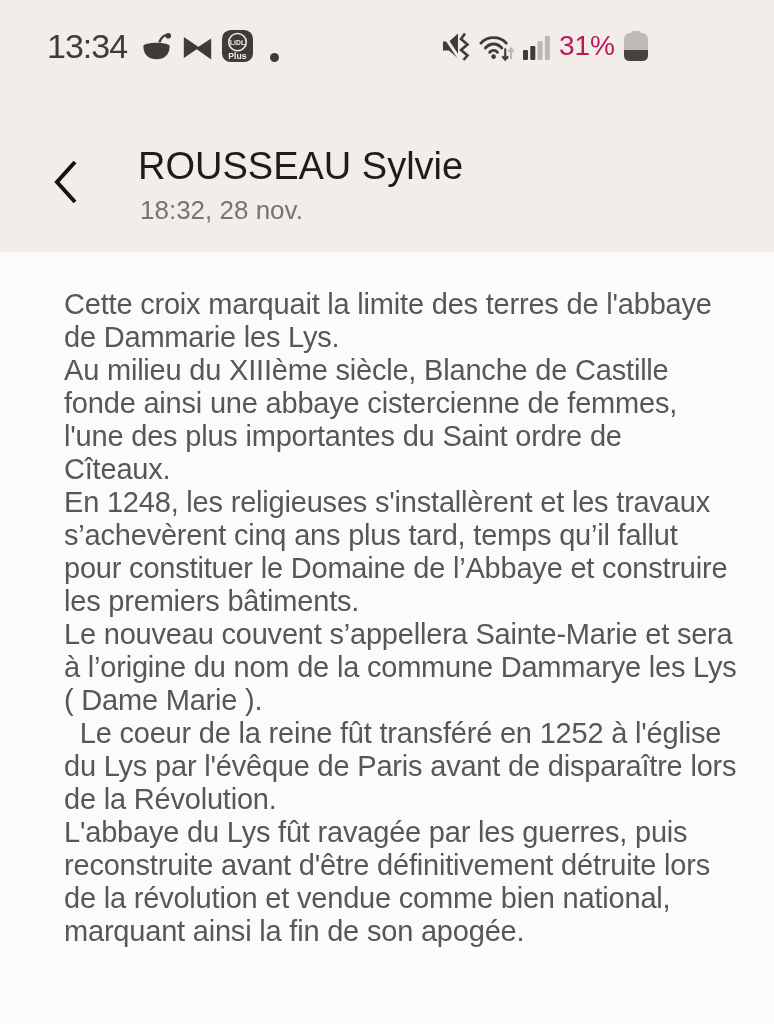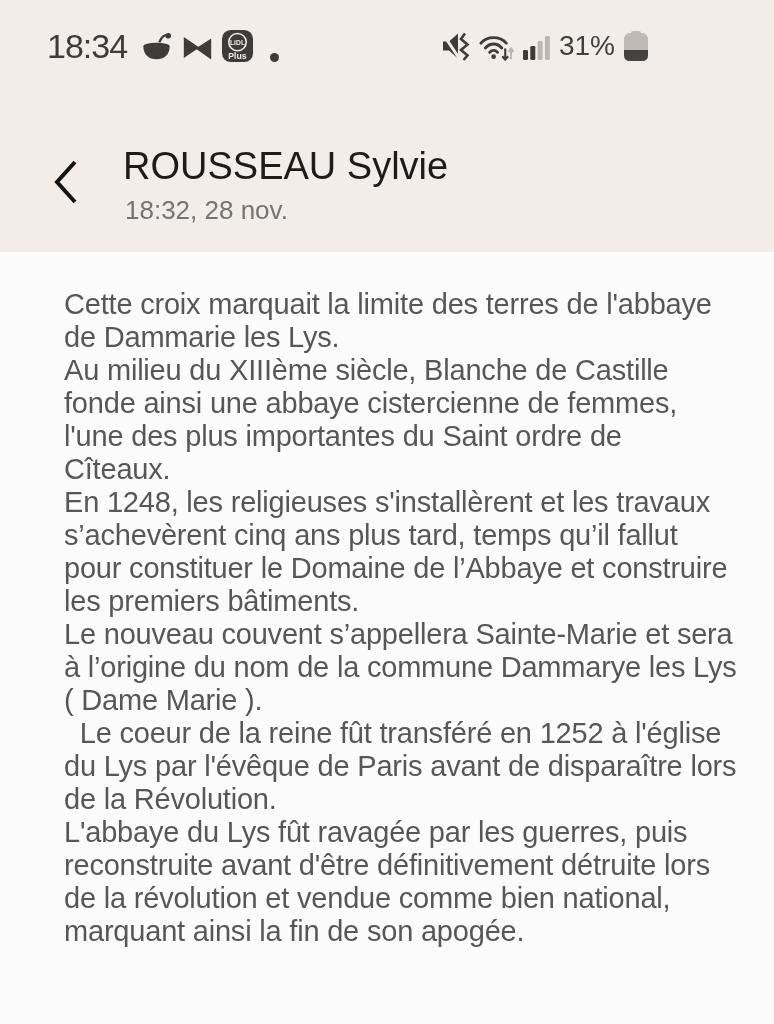--- a/index.html
+++ b/index.html
@@ -12,48 +12,48 @@
   
   .statusbar{
     position:absolute;top:0;left:0;width:774px;height:92px;
     display:flex;align-items:center;box-sizing:border-box;
     padding-left:47px;padding-right:126px;
   }
   .sb-time{font-size:34px;letter-spacing:-1px;color:#3E3B39;line-height:1;}
   .sb-left-icons{display:flex;align-items:flex-end;margin-left:13px;gap:9px;}
   .sb-left-icons svg{display:block;}
   .sb-right{display:flex;align-items:center;margin-left:auto;gap:9px;}
-  .sb-percent{font-size:28px;color:#404040;line-height:1;letter-spacing:0;}
+  .sb-percent{font-size:28px;color:#be185d;line-height:1;letter-spacing:0;}
   .dot-more{width:9px;height:9px;border-radius:50%;background:#3E3B39;margin-left:8px;}
   
   .back-btn{
     position:absolute;left:44px;top:152px;width:44px;height:60px;
     display:flex;align-items:center;justify-content:center;background:none;border:none;padding:0;cursor:pointer;
   }
-  .title-block{position:absolute;left:123px;top:144px;}
+  .title-block{position:absolute;left:138px;top:144px;}
   .contact-name{font-size:38px;color:#1E1C1A;line-height:44px;letter-spacing:0;}
   .msg-timestamp{font-size:26px;color:#767472;line-height:30px;margin-top:7px;margin-left:2px;}
   
   .body-area{
     position:absolute;top:252px;left:12px;width:774px;height:772px;background:#FBFBFB;
   }
   .message-text{
     padding:36px 20px 0 52px;
     font-size:29px;line-height:33px;color:#575757;
     white-space:pre;letter-spacing:-0.2px;
   }
 </style>
 </head>
 <body>
 
 <div class="screen">
   <div class="top-area"></div>
 
   <div class="statusbar">
-    <span class="sb-time">18:34</span>
+    <span class="sb-time">13:34</span>
 
     <span class="sb-left-icons">
 
       <svg width="33" height="30" viewBox="0 0 34 32">
         <path d="M3 15 C3 25 9 29 17 29 C25 29 31 25 31 15 Z" fill="#3E3B39"></path>
         <ellipse cx="17" cy="15" rx="14" ry="3.5" fill="#3E3B39"></ellipse>
         <path d="M20 11 C22 5 26 2.5 29 3.5" stroke="#3E3B39" stroke-width="2.5" fill="none"></path>
         <circle cx="29.5" cy="4" r="3" fill="#3E3B39"></circle>
       </svg>
 

